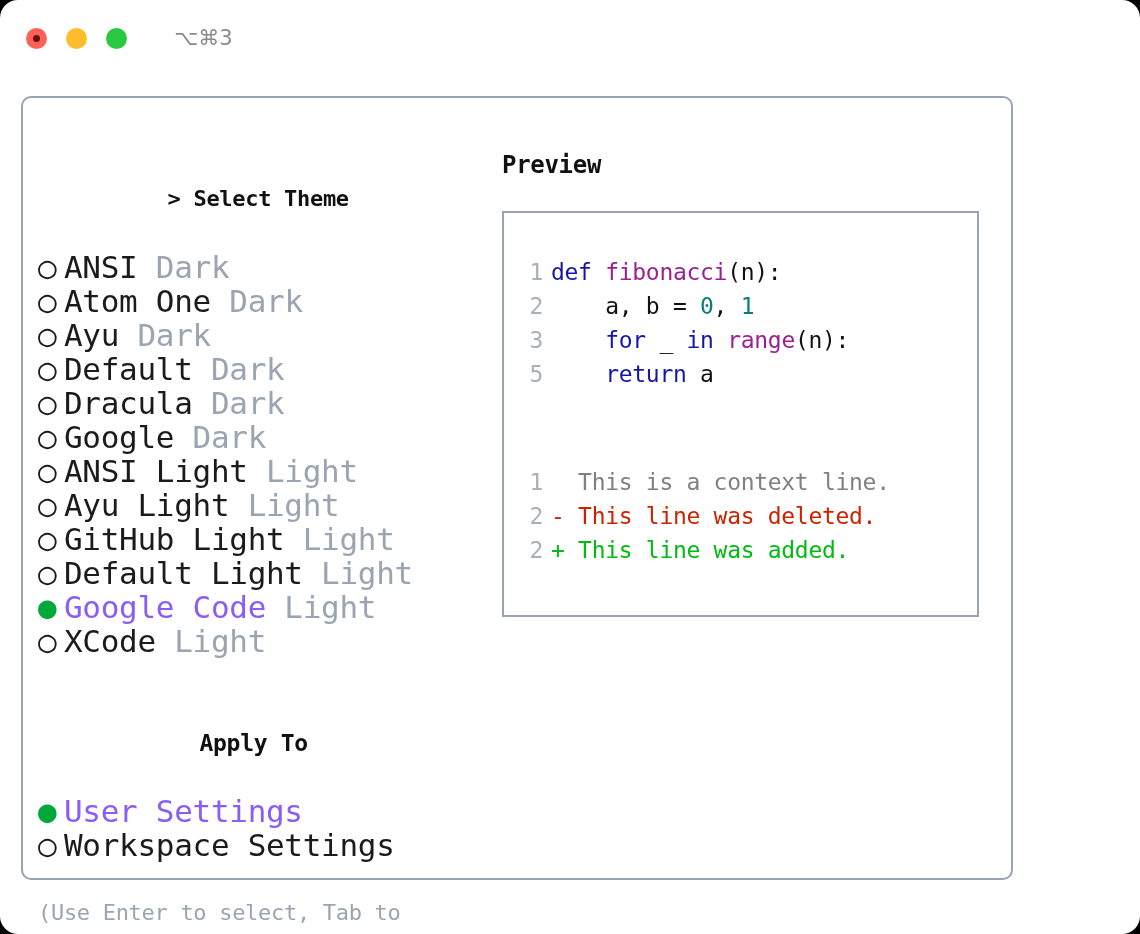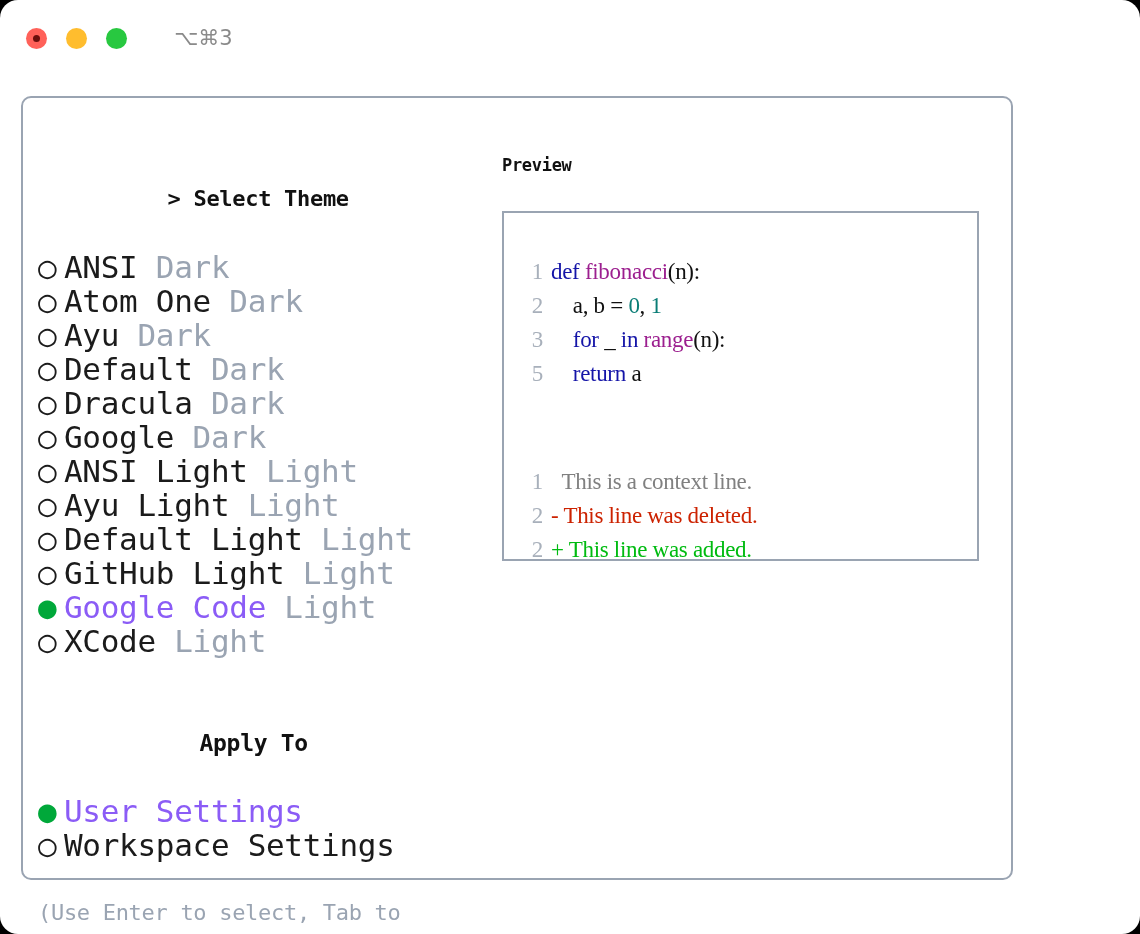--- a/index.html
+++ b/index.html
@@ -147,36 +147,35 @@
   }
 
   
   .right-col {
     position: absolute;
     left: 479px;
     top: 50px;
     width: 500px;
   }
   .preview-title {
-    font-size: 17px;
+    font-size: 24px;
     font-weight: bold;
     color: #111111;
     line-height: 34px;
     letter-spacing: -0.3px;
   }
 
   .preview-box {
     margin-top: 29px;
     width: 477px;
-    height: 350px;
+    height: 406px;
     border: 2px solid #9aa4b2;
     box-sizing: border-box;
     background: #ffffff;
     position: relative;
-    font-family: Liberation Serif, serif;
   }
 
   .code-area {
     position: absolute;
     left: 13px;
     top: 42px;
     right: 6px;
   }
   .code-line {
     font-size: 23px;
@@ -238,23 +237,23 @@
         <div class="opt"><span class="marker">○</span><span class="opt-label">Default</span><span class="opt-variant"> Dark</span></div>
 
         <div class="opt"><span class="marker">○</span><span class="opt-label">Dracula</span><span class="opt-variant"> Dark</span></div>
 
         <div class="opt"><span class="marker">○</span><span class="opt-label">Google</span><span class="opt-variant"> Dark</span></div>
 
         <div class="opt"><span class="marker">○</span><span class="opt-label">ANSI Light</span><span class="opt-variant"> Light</span></div>
 
         <div class="opt"><span class="marker">○</span><span class="opt-label">Ayu Light</span><span class="opt-variant"> Light</span></div>
 
+        <div class="opt"><span class="marker">○</span><span class="opt-label">GitHub Light</span><span class="opt-variant"> Light</span></div>
+
         <div class="opt"><span class="marker">○</span><span class="opt-label">Default Light</span><span class="opt-variant"> Light</span></div>
-
-        <div class="opt"><span class="marker">○</span><span class="opt-label">GitHub Light</span><span class="opt-variant"> Light</span></div>
 
         <div class="opt selected"><span class="marker">●</span><span class="opt-label">Google Code</span><span class="opt-variant"> Light</span></div>
 
         <div class="opt"><span class="marker">○</span><span class="opt-label">XCode</span><span class="opt-variant"> Light</span></div>
 
         <div class="spacer"></div>
 
         <div class="apply-header">
           <span class="marker">○</span><span>Apply To</span>
         </div>

